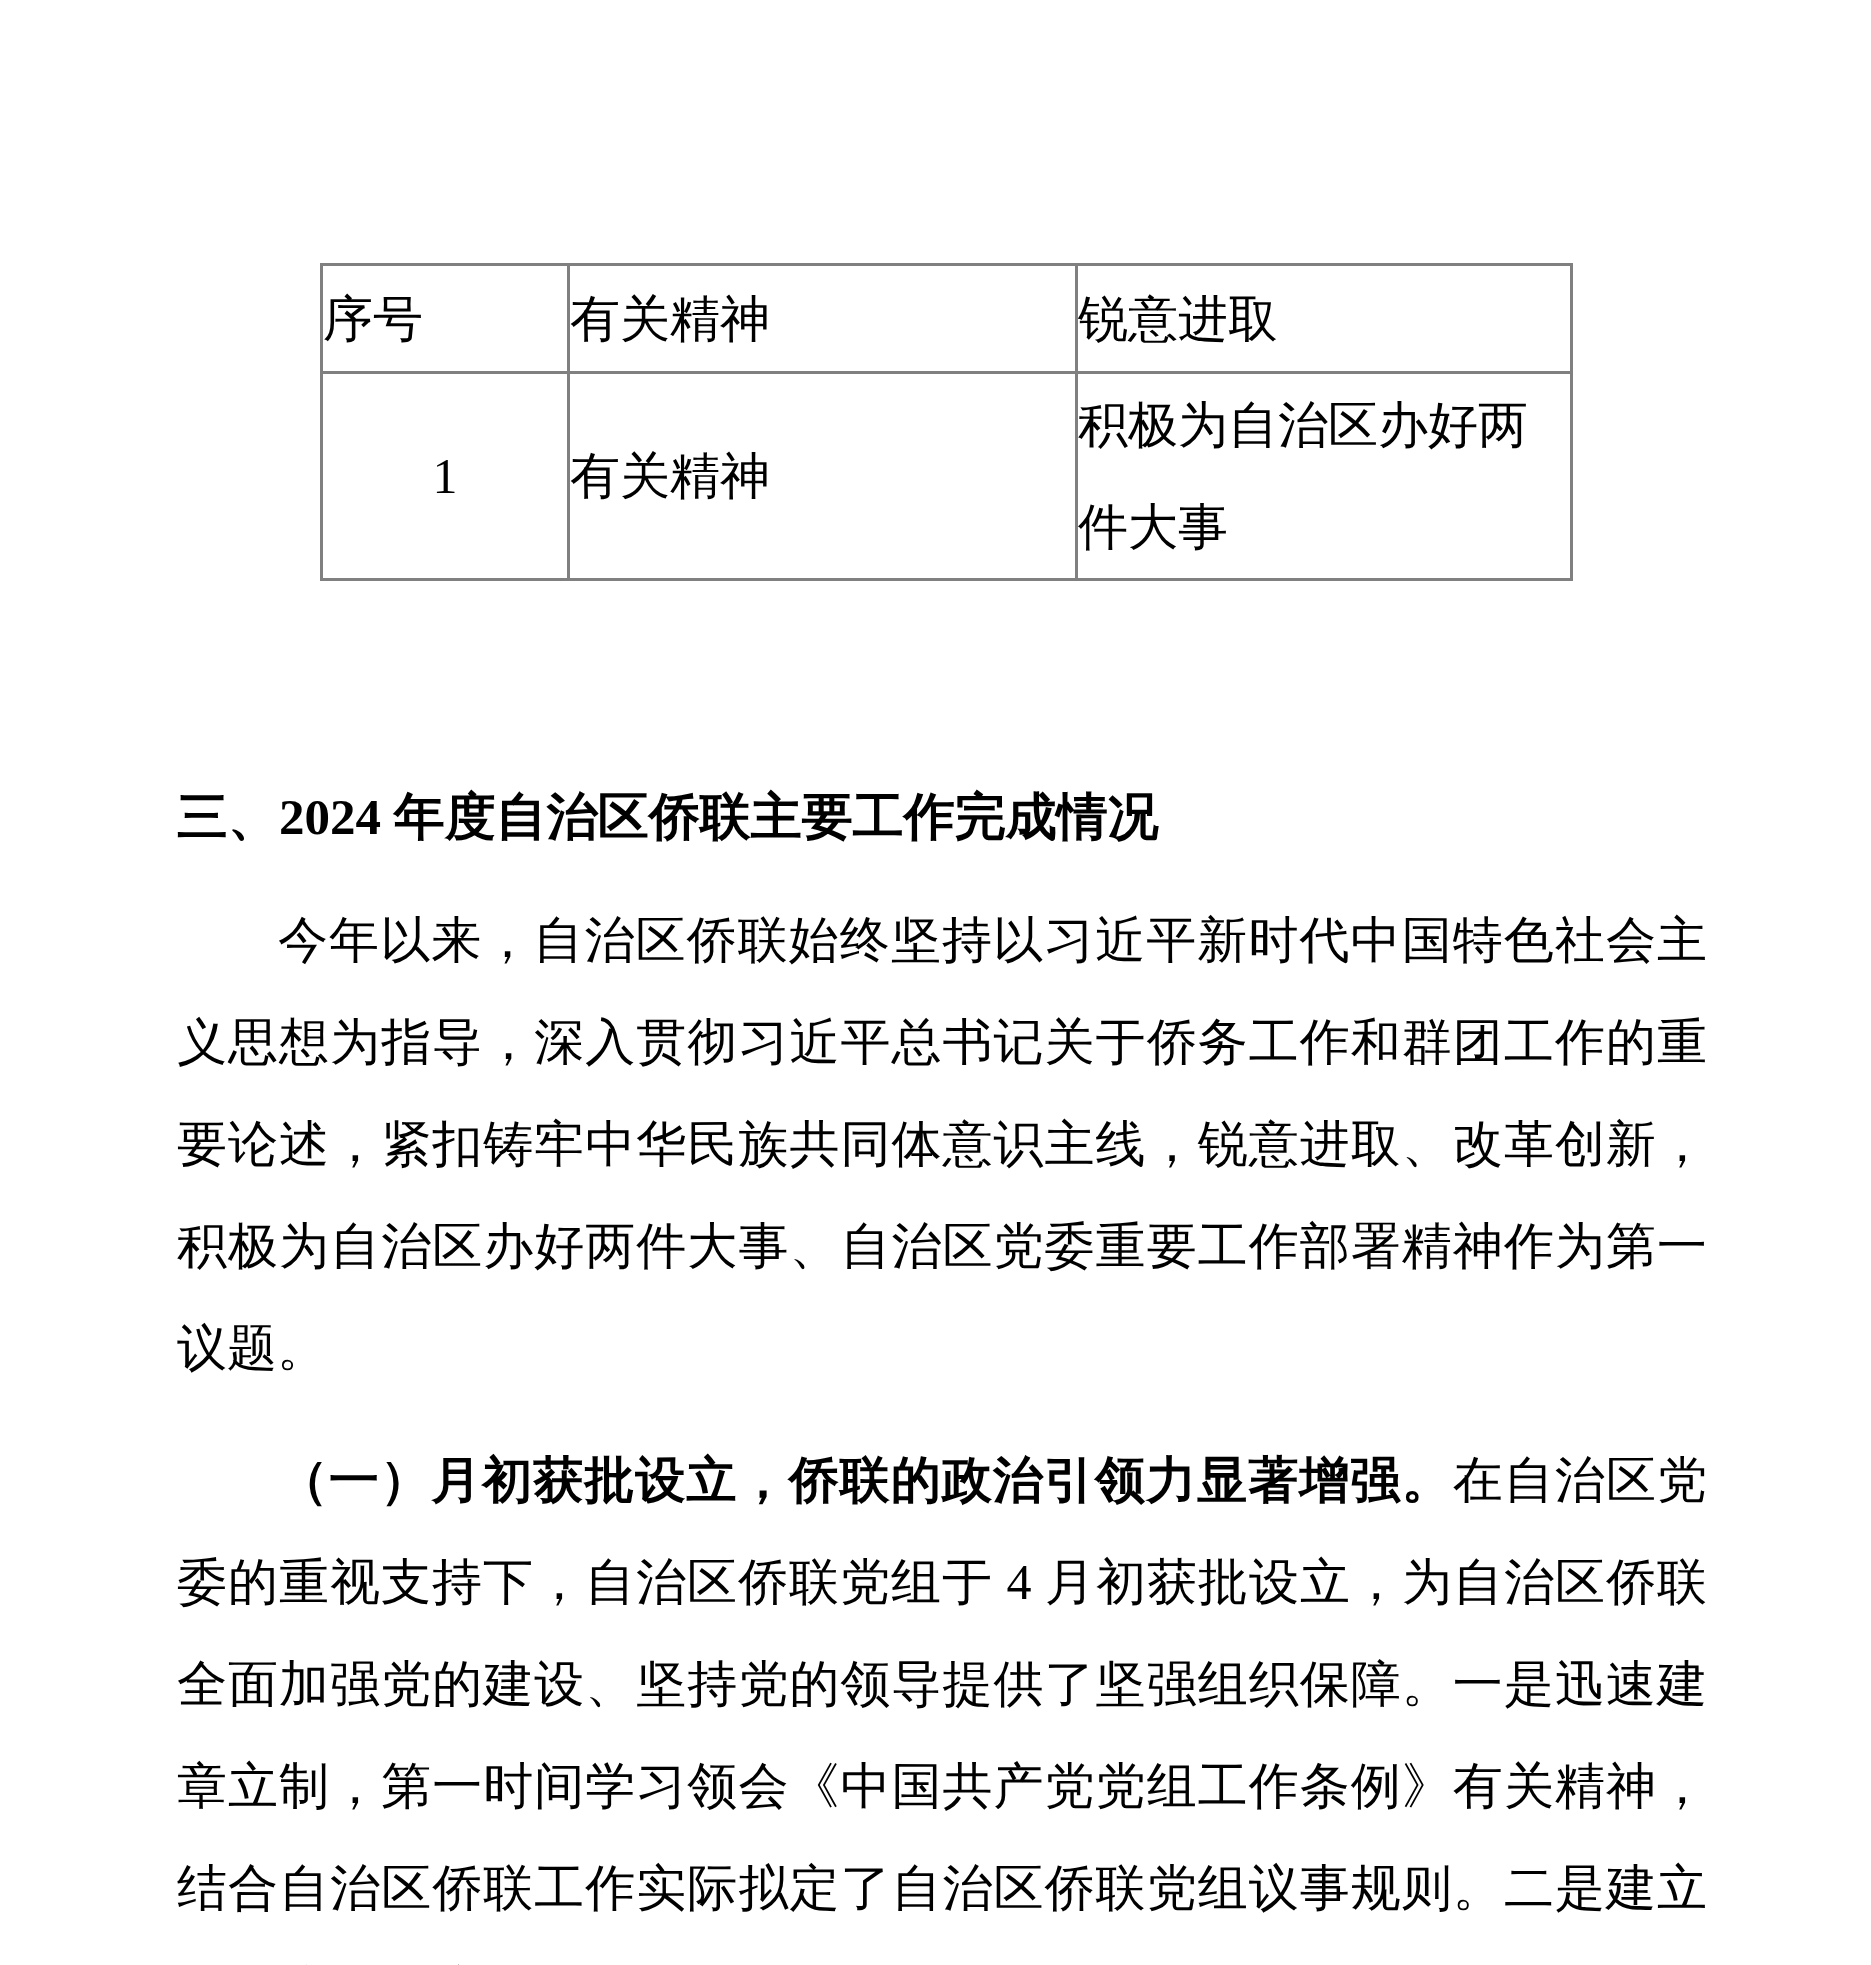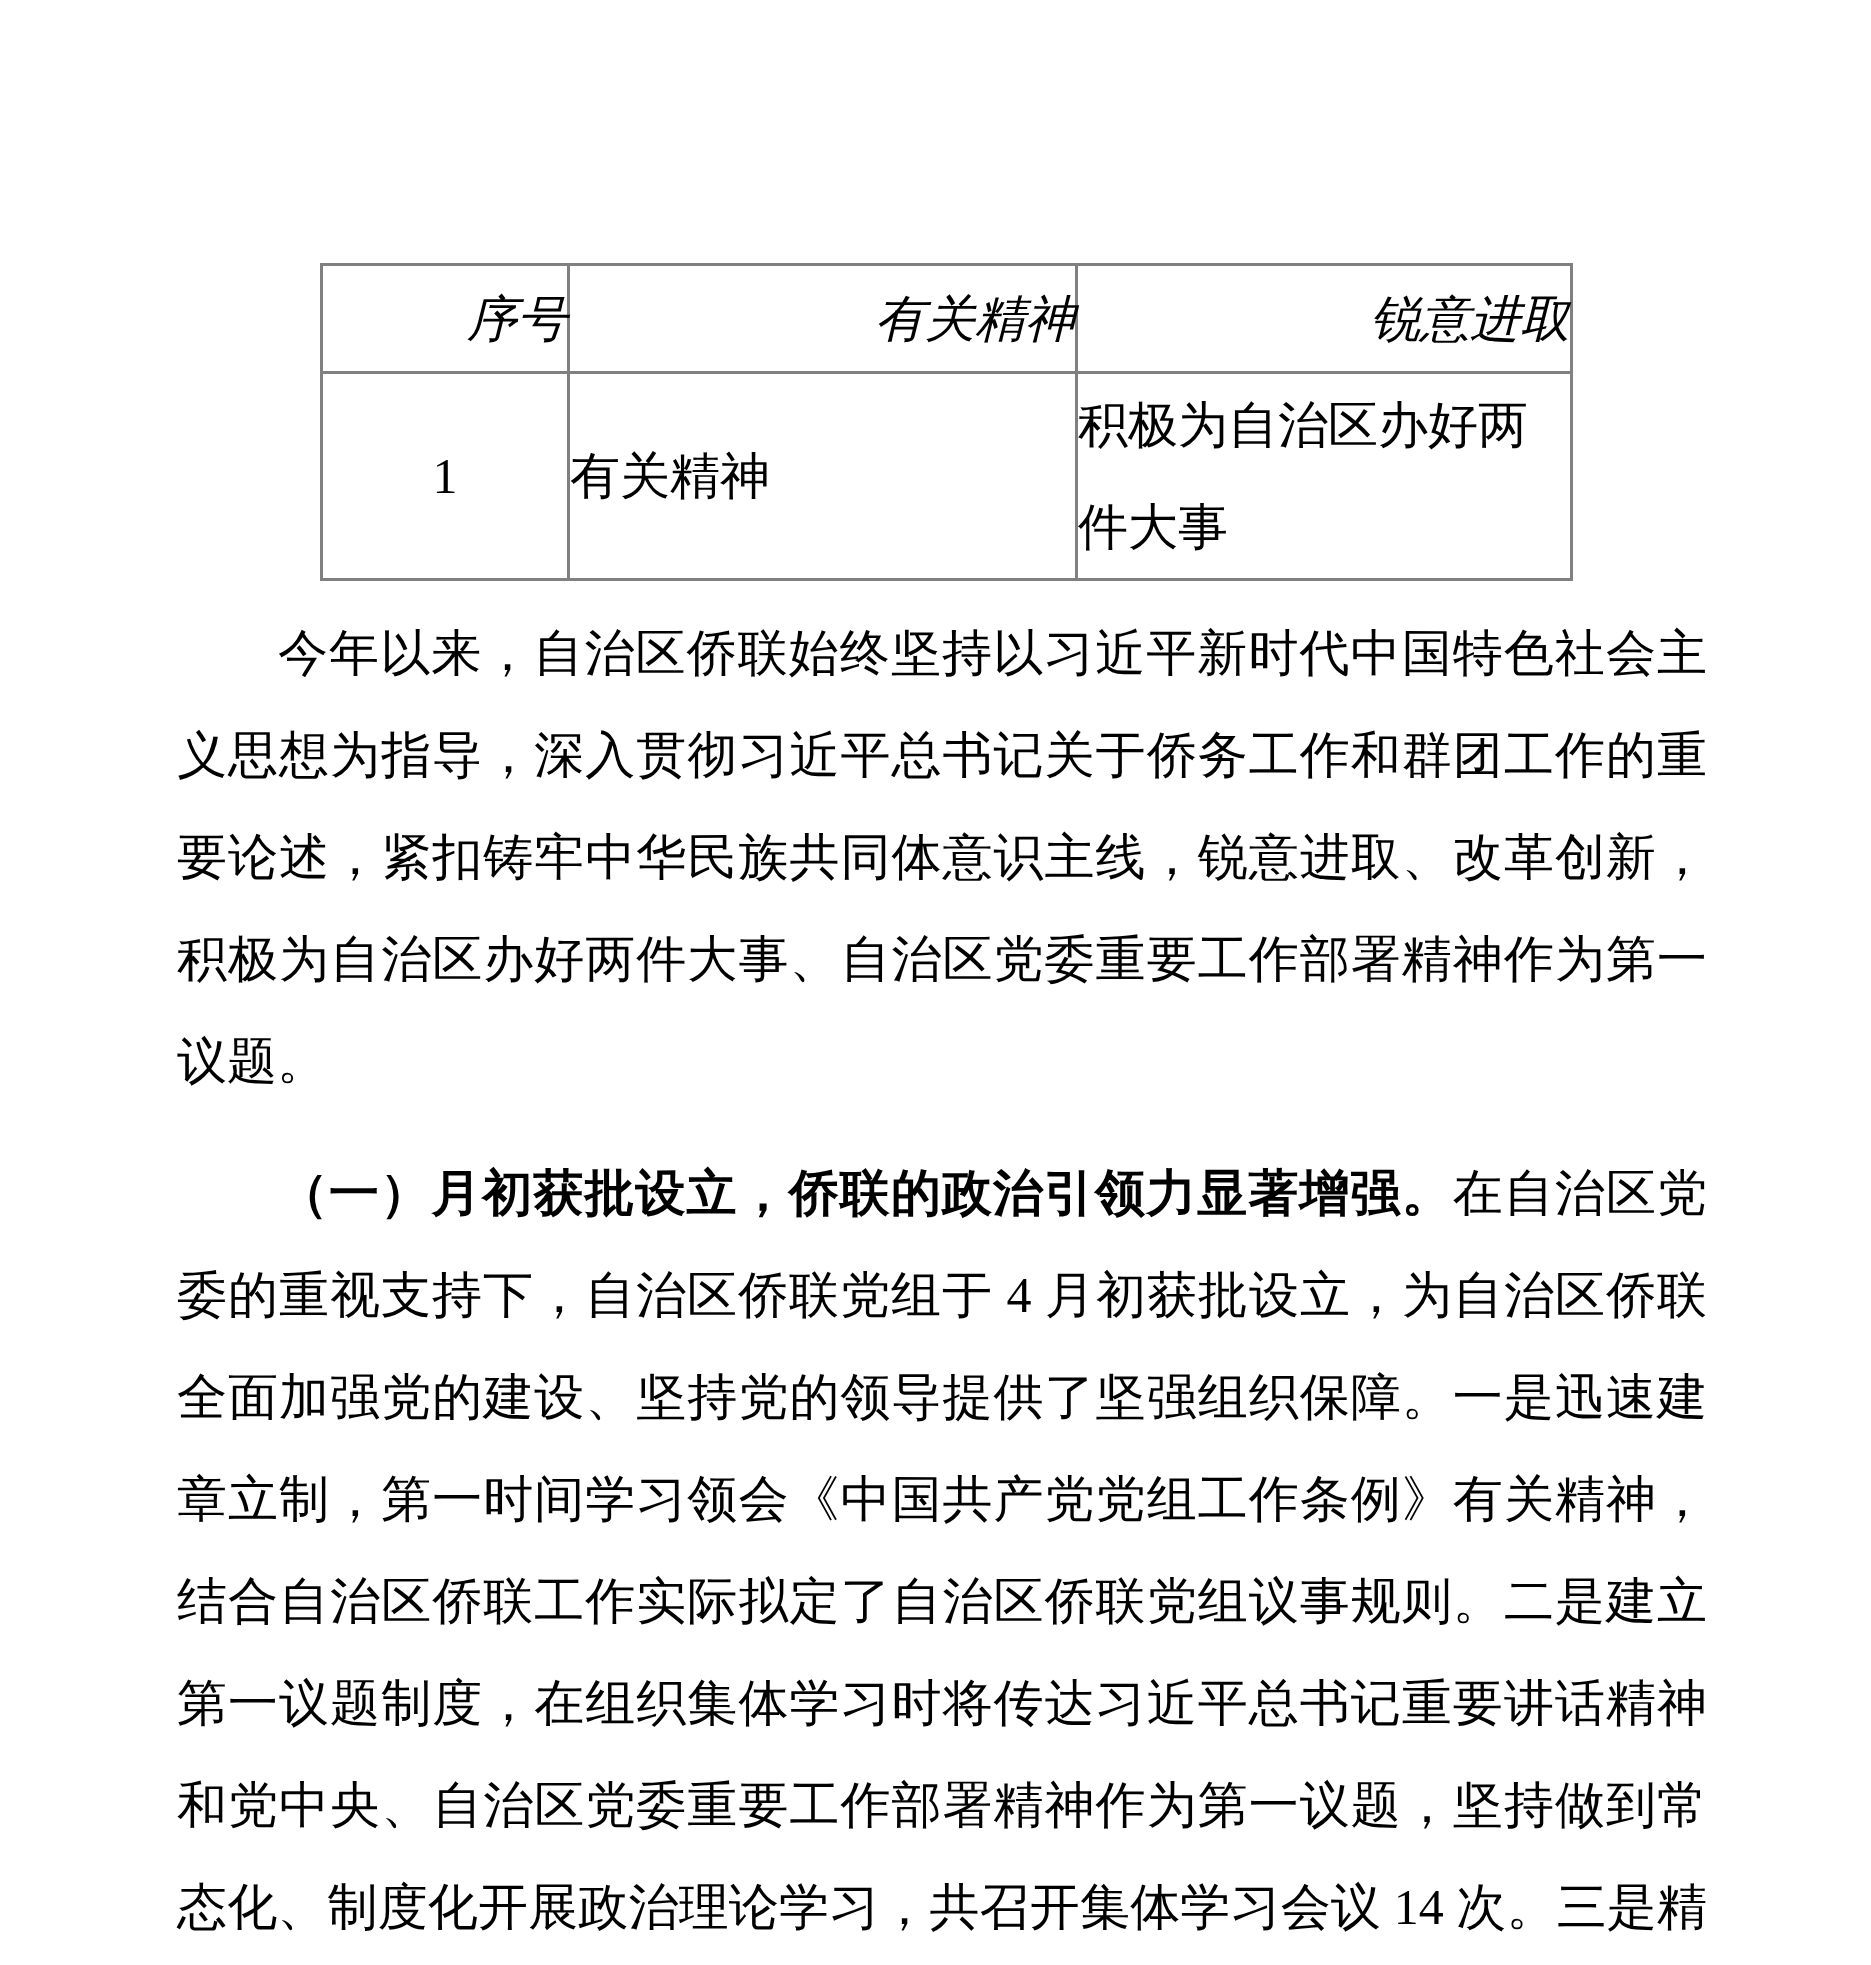--- a/index.html
+++ b/index.html
@@ -37,21 +37,21 @@
     border-collapse: collapse;
     table-layout: fixed;
   }
   .unit-table th, .unit-table td {
     border: 3.9px solid var(--table_border);
     font-weight: normal;
     padding: 0;
     vertical-align: middle;
     line-height: 102px;
   }
-  .unit-table thead th { height: 108px; text-align: right; font-style: italic; }
+  .unit-table thead th { height: 108px; text-align: left; }
   .unit-table tbody td { height: 205px; }
   .col-index   { width: 247px;  }
   .col-name    { width: 508px; }
   .col-nature  { width: 495px; }
   .cell-center { text-align: center; }
   .cell-left   { text-align: left; padding: 0 7.9px 0 11px; }
   .section-heading {
     margin: 185px 0 0 0;
     font-size: 51px;
     line-height: 102px;
@@ -83,19 +83,20 @@
     </thead>
     <tbody>
       <tr>
         <td class="cell-center">1</td>
         <td class="cell-left">有关精神</td>
         <td class="cell-left">积极为自治区办好两件大事</td>
       </tr>
     </tbody>
   </table>
 
+  <h2 class="section-heading">三、2024 年度自治区侨联主要工作完成情况</h2>
 
   <p class="para overview-para">今年以来，自治区侨联始终坚持以习近平新时代中国特色社会主义思想为指导，深入贯彻习近平总书记关于侨务工作和群团工作的重要论述，紧扣铸牢中华民族共同体意识主线，锐意进取、改革创新，积极为自治区办好两件大事、自治区党委重要工作部署精神作为第一议题。</p>
 
   <p class="para work-para"><span class="lead-bold">（一）月初获批设立，侨联的政治引领力显著增强。</span><span>在自治区党委的重视支持下，自治区侨联党组于 4 月初获批设立，为自治区侨联全面加强党的建设、坚持党的领导提供了坚强组织保障。一是迅速建章立制，第一时间学习领会《中国共产党党组工作条例》有关精神，结合自治区侨联工作实际拟定了自治区侨联党组议事规则。二是建立第一议题制度，在组织集体学习时将传达习近平总书记重要讲话精神和党中央、自治区党委重要工作部署精神作为第一议题，坚持做到常态化、制度化开展政治理论学习，共召开集体学习会议 14 次。三是精准提升思想政治引领工作质效，围绕党中央、自治区党委重大部署精</span></p>
 
 </div>
 
 
 </body></html>

